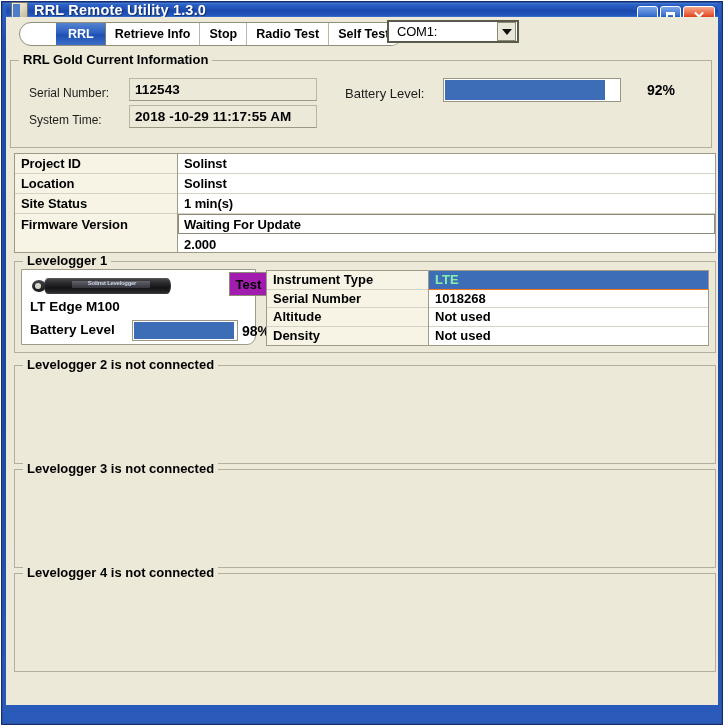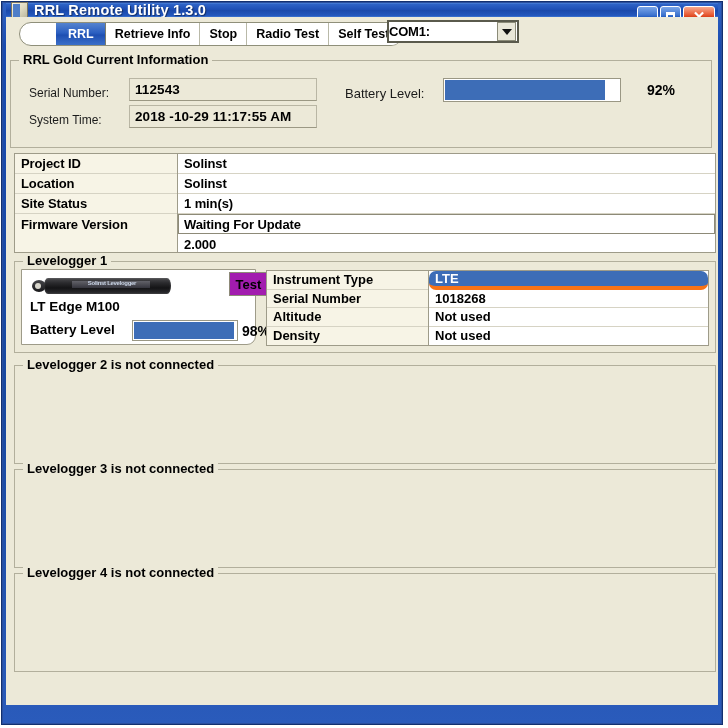--- a/index.html
+++ b/index.html
@@ -147,23 +147,23 @@
     height: 23px;
     box-sizing: border-box;
     background: #fff;
     border: 2px solid #5a5a4c;
     display: flex;
     align-items: center;
   }
   .combo-value {
     flex: 1;
     font-size: 13px;
-    font-weight: bold;
-    color: #000;
-    padding-left: 0;
+    font-weight: normal;
+    color: #000;
+    padding-left: 8px;
     letter-spacing: -0.2px;
   }
   .combo-arrow {
     width: 19px;
     height: 19px;
     margin-right: 1px;
     background: #e9e7d8;
     border: 1px solid #8b8b78;
     box-sizing: border-box;
     display: flex;
@@ -412,23 +412,22 @@
     padding-left: 6px;
     font-size: 13px;
     font-weight: bold;
     color: #000;
     border-bottom: 1px solid #d6d3c4;
     white-space: nowrap;
   }
   .instr-cell:last-child { border-bottom: none; }
   .instr-cell.highlight {
     background: #3d6db7;
-    color: #ffffff;
-    border-bottom: 4px solid #f97316;
-    border-radius: 7px;
+    color: #86efac;
+    border-bottom: 1px solid #f97316;
   }
 
   
   .lev-empty { left: 8px; width: 702px; }
   #lev2 { top: 348px; height: 99px; }
   #lev3 { top: 452px; height: 99px; }
   #lev4 { top: 556px; height: 99px; }
 </style>
 </head>
 <body>

